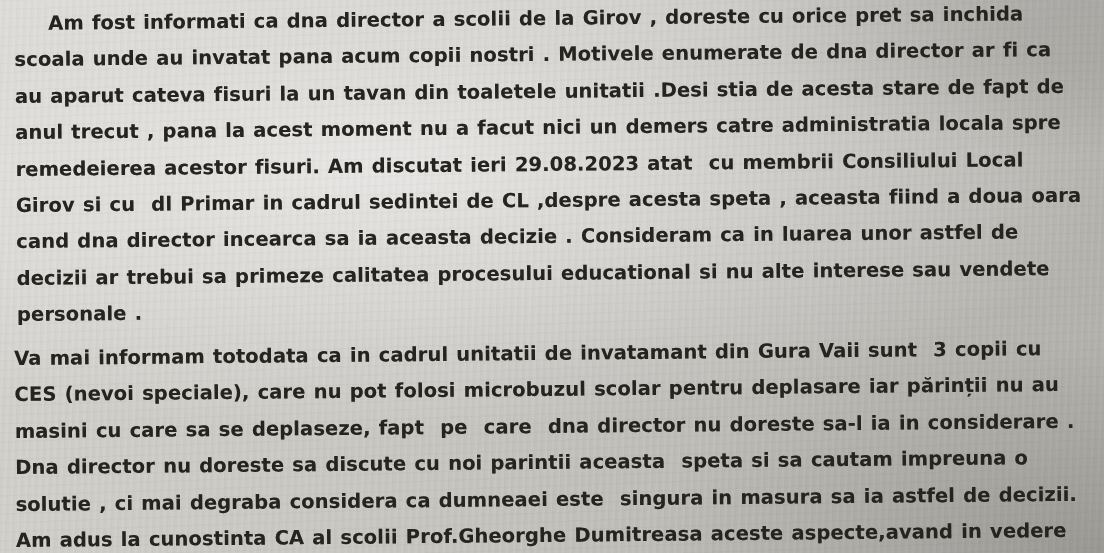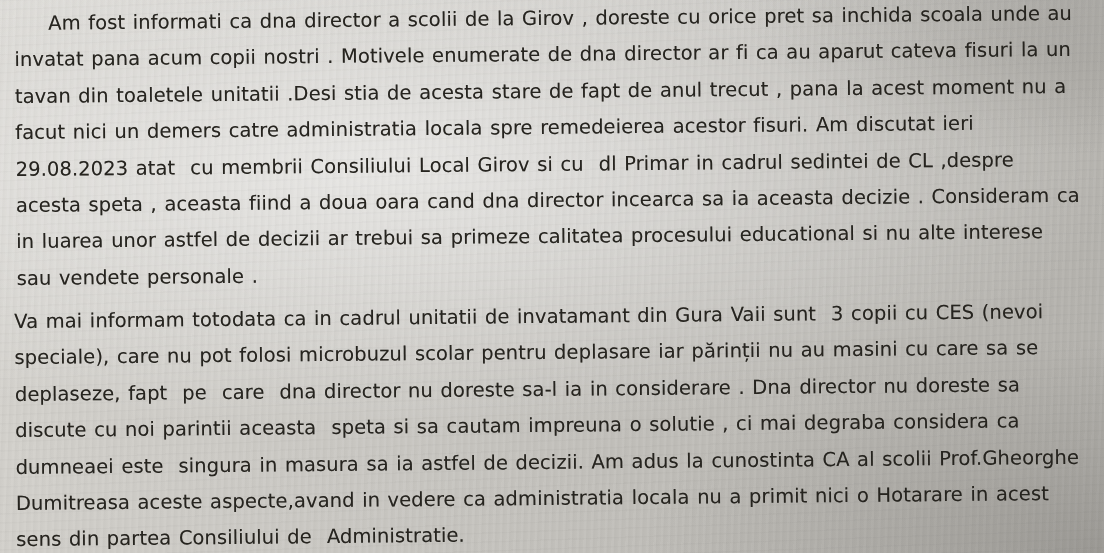--- a/index.html
+++ b/index.html
@@ -16,20 +16,21 @@
 
   
   #page {
     position: relative;
     width: 1104px;
     height: 553px;
     background:
       radial-gradient(ellipse 95% 70% at 35% 30%, rgba(255,255,255,0.55) 0%, rgba(255,255,255,0.0) 70%),
       linear-gradient(105deg, #d6d4cf 0%, #cfcdc8 18%, #c8c6c1 42%, #bfbdb8 63%, #b8b6b1 82%, #b2b0ab 100%);
     overflow: hidden;
+    font-weight: bold;
   }
 
   
   #page::before {
     content: "";
     position: absolute;
     inset: 0;
     background:
       repeating-linear-gradient(92deg, rgba(255,255,255,0.045) 0px, rgba(255,255,255,0.045) 2px, rgba(0,0,0,0.02) 3px, rgba(0,0,0,0.0) 7px),
       repeating-linear-gradient(178deg, rgba(0,0,0,0.018) 0px, rgba(0,0,0,0.018) 1px, rgba(255,255,255,0.0) 2px, rgba(255,255,255,0.0) 9px);

